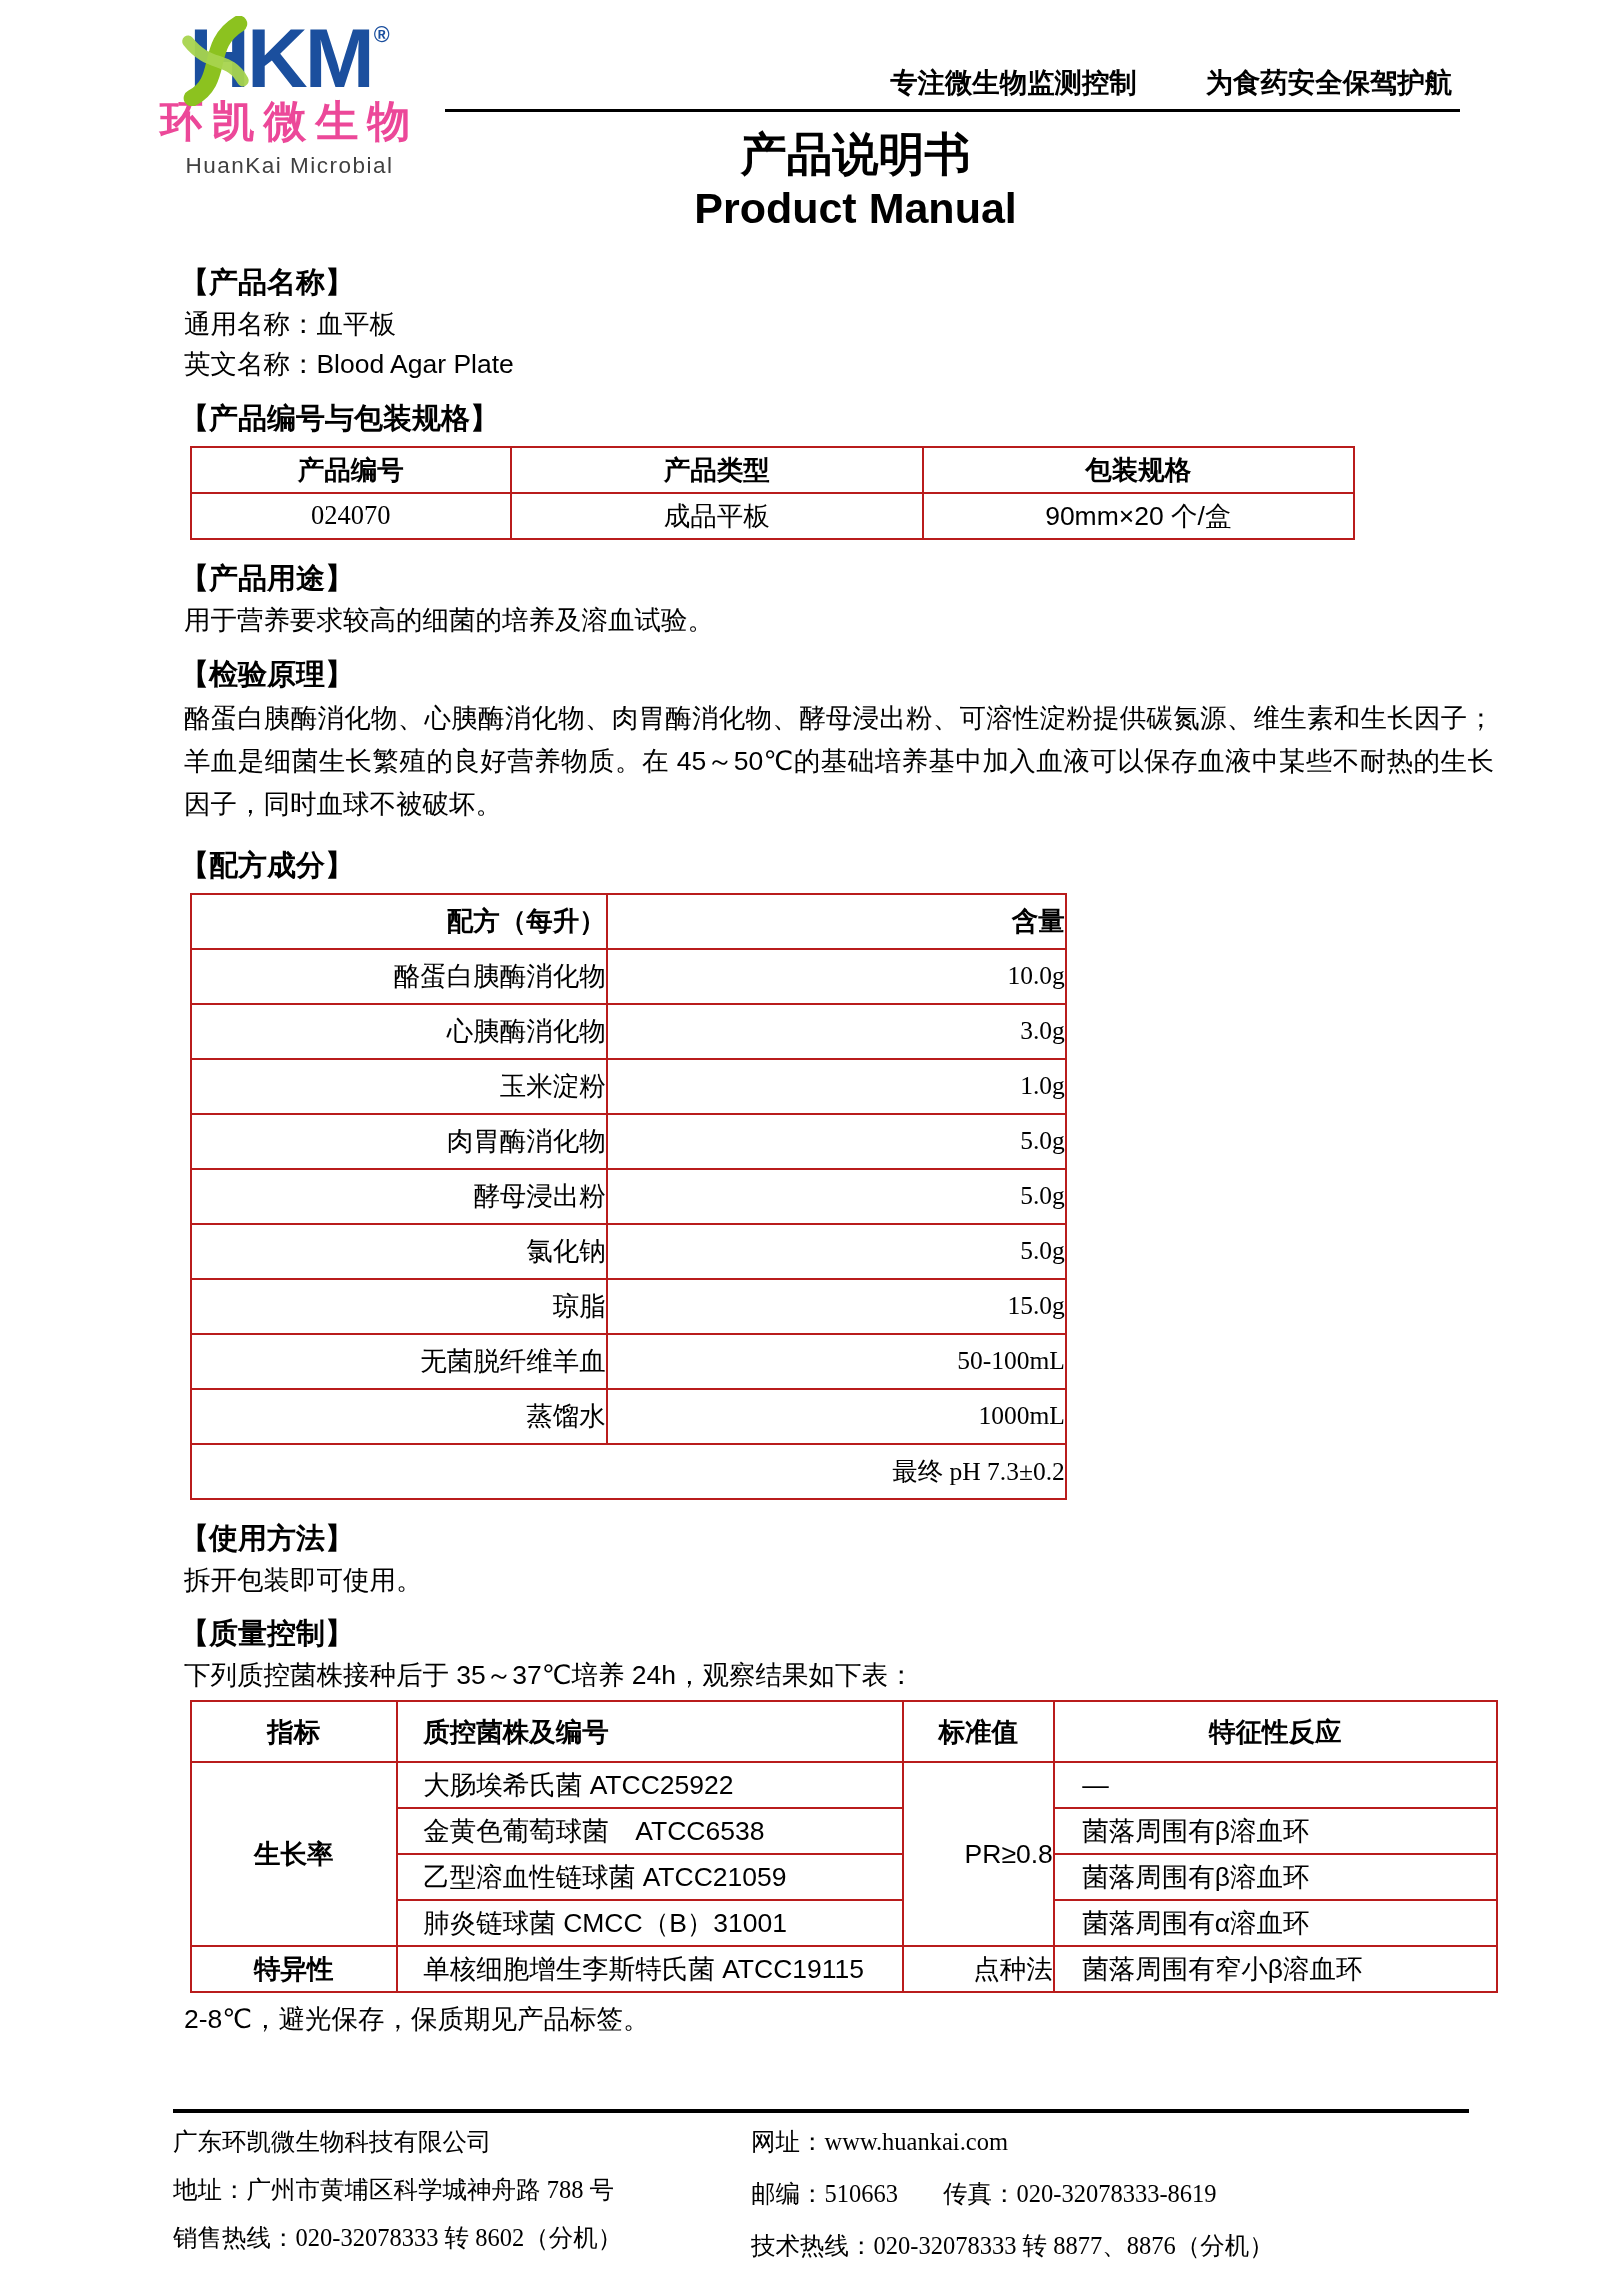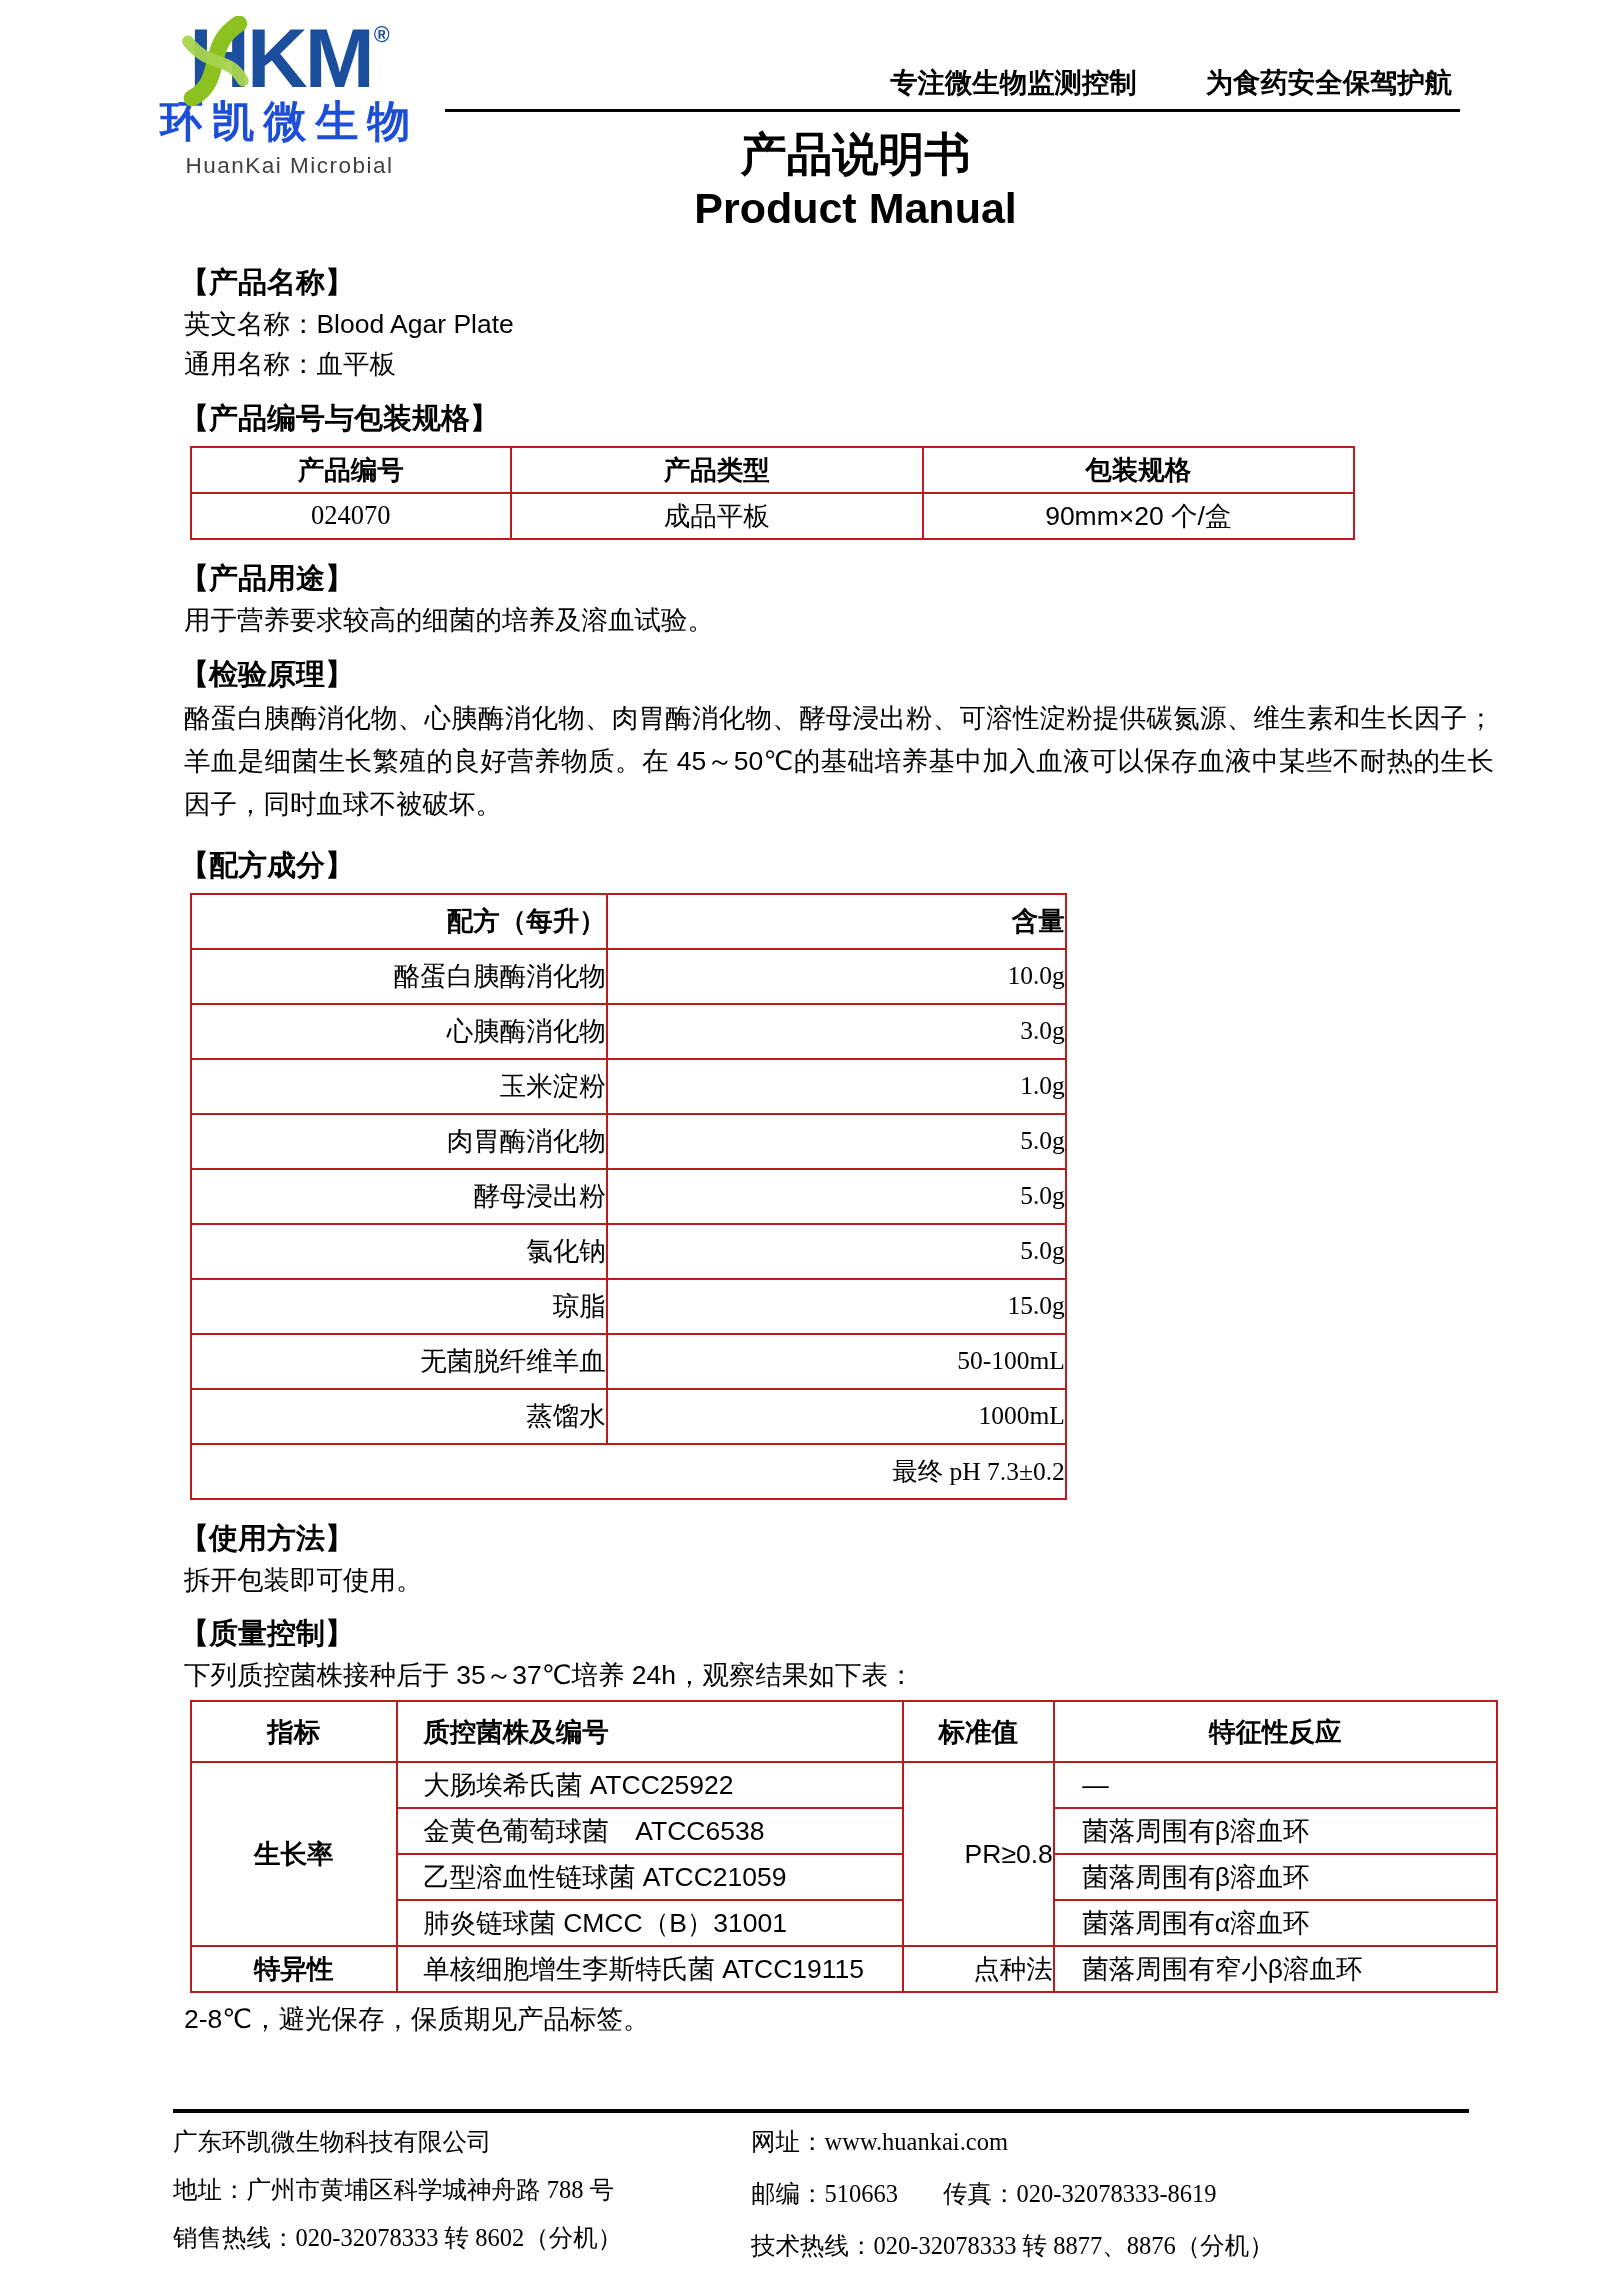--- a/index.html
+++ b/index.html
@@ -12,21 +12,21 @@
     font-family:"Liberation Sans","DejaVu Sans",sans-serif;
     overflow:hidden;
   }
   
   .header { position:relative; height:120px; }
   .logo { position:absolute; left:123px; top:19.6px; width:333px; text-align:center; }
   .logo-hkm { position:relative; font-size:84px; font-weight:bold; color:#1b4f9e;
               letter-spacing:-2.9px; line-height:0.92; display:inline-block; }
   .logo-reg { font-size:21.6px; vertical-align:45px; letter-spacing:0; margin-left:2px; color:#1b4f9e; }
   .helix { position:absolute; left:-13.7px; top:-3.9px; }
-  .logo-cn { font-size:43px; color:#1d4ed8; letter-spacing:8.8px; font-weight:600; margin-top:-3.9px; white-space:nowrap; }
+  .logo-cn { font-size:43px; color:#ec4899; letter-spacing:8.8px; font-weight:600; margin-top:-3.9px; white-space:nowrap; }
   .logo-en { font-size:22.5px; color:#404040; letter-spacing:1.5px; margin-top:2px; white-space:nowrap; }
   .header-right { position:absolute; right:161px; top:0; width:1015px; height:112px;
                   border-bottom:3.9px solid #000; box-sizing:border-box;
                   display:flex; align-items:flex-end; justify-content:flex-end; padding:0 7.8px 7.8px 0; }
   .slogan { font-size:27.4px; font-weight:bold; display:flex; gap:69px; white-space:nowrap; }
   
   .title-block { text-align:center; padding-left:90px; margin-top:5.9px; }
   .title-cn { font-size:46px; font-weight:bold; line-height:57px; }
   .title-en { font-size:43px; font-weight:bold; line-height:51px; }
   
@@ -90,22 +90,22 @@
   </div>
 
   <div class="title-block">
     <div class="title-cn">产品说明书</div>
     <div class="title-en">Product Manual</div>
   </div>
 
   <div class="content">
 
     <div class="section-heading first">【产品名称】</div>
+    <div class="body-line">通用名称：血平板</div>
     <div class="body-line">英文名称：Blood Agar Plate</div>
-    <div class="body-line">通用名称：血平板</div>
 
     <div class="section-heading">【产品编号与包装规格】</div>
     <table class="spec-table">
       <colgroup>
           <col style="width:320px">
           <col style="width:412px">
           <col style="width:431px">
         </colgroup>
       <tbody>
           <tr>

